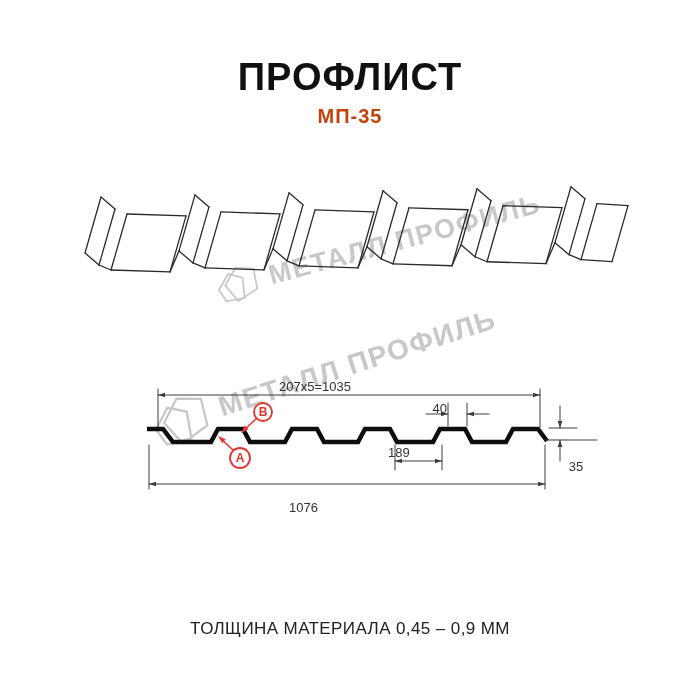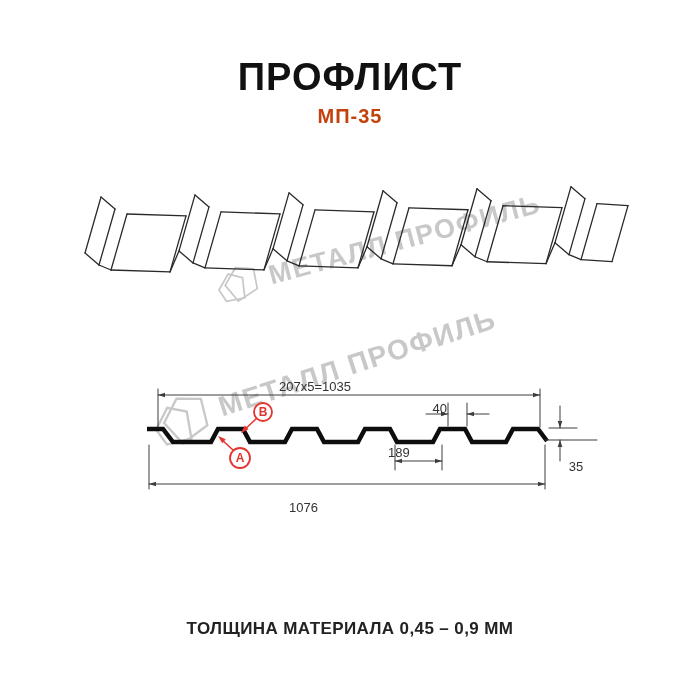--- a/index.html
+++ b/index.html
@@ -27,21 +27,21 @@
   #lbl-crest{left:405px;top:402px;width:42px;}
   #lbl-height{left:561px;top:416px;width:30px;text-align:center;margin-top:44px;}
   #lbl-valley{left:388px;top:446px;width:60px;}
   #lbl-overall{left:289px;top:469px;width:120px;margin-top:32px;}
   .pt-label{position:absolute;z-index:4;width:18px;text-align:center;
             font-size:12px;font-weight:bold;line-height:14px;}
   #lbl-b{left:254px;top:405px;}
   #lbl-a{left:231px;top:451px;}
 
   .footer{position:absolute;left:0;top:619px;width:700px;text-align:center;
-          font-size:17px;letter-spacing:0.4px;color:#222;font-weight:700;}
+          font-size:17px;letter-spacing:0.4px;color:#222;font-weight:400;}
 </style>
 </head>
 <body>
 
 <div class="canvas">
 
   <div class="title">ПРОФЛИСТ</div>
   <div class="subtitle">МП-35</div>
 
   <div class="wm" id="wm1" style="color: rgb(200, 200, 200);">

